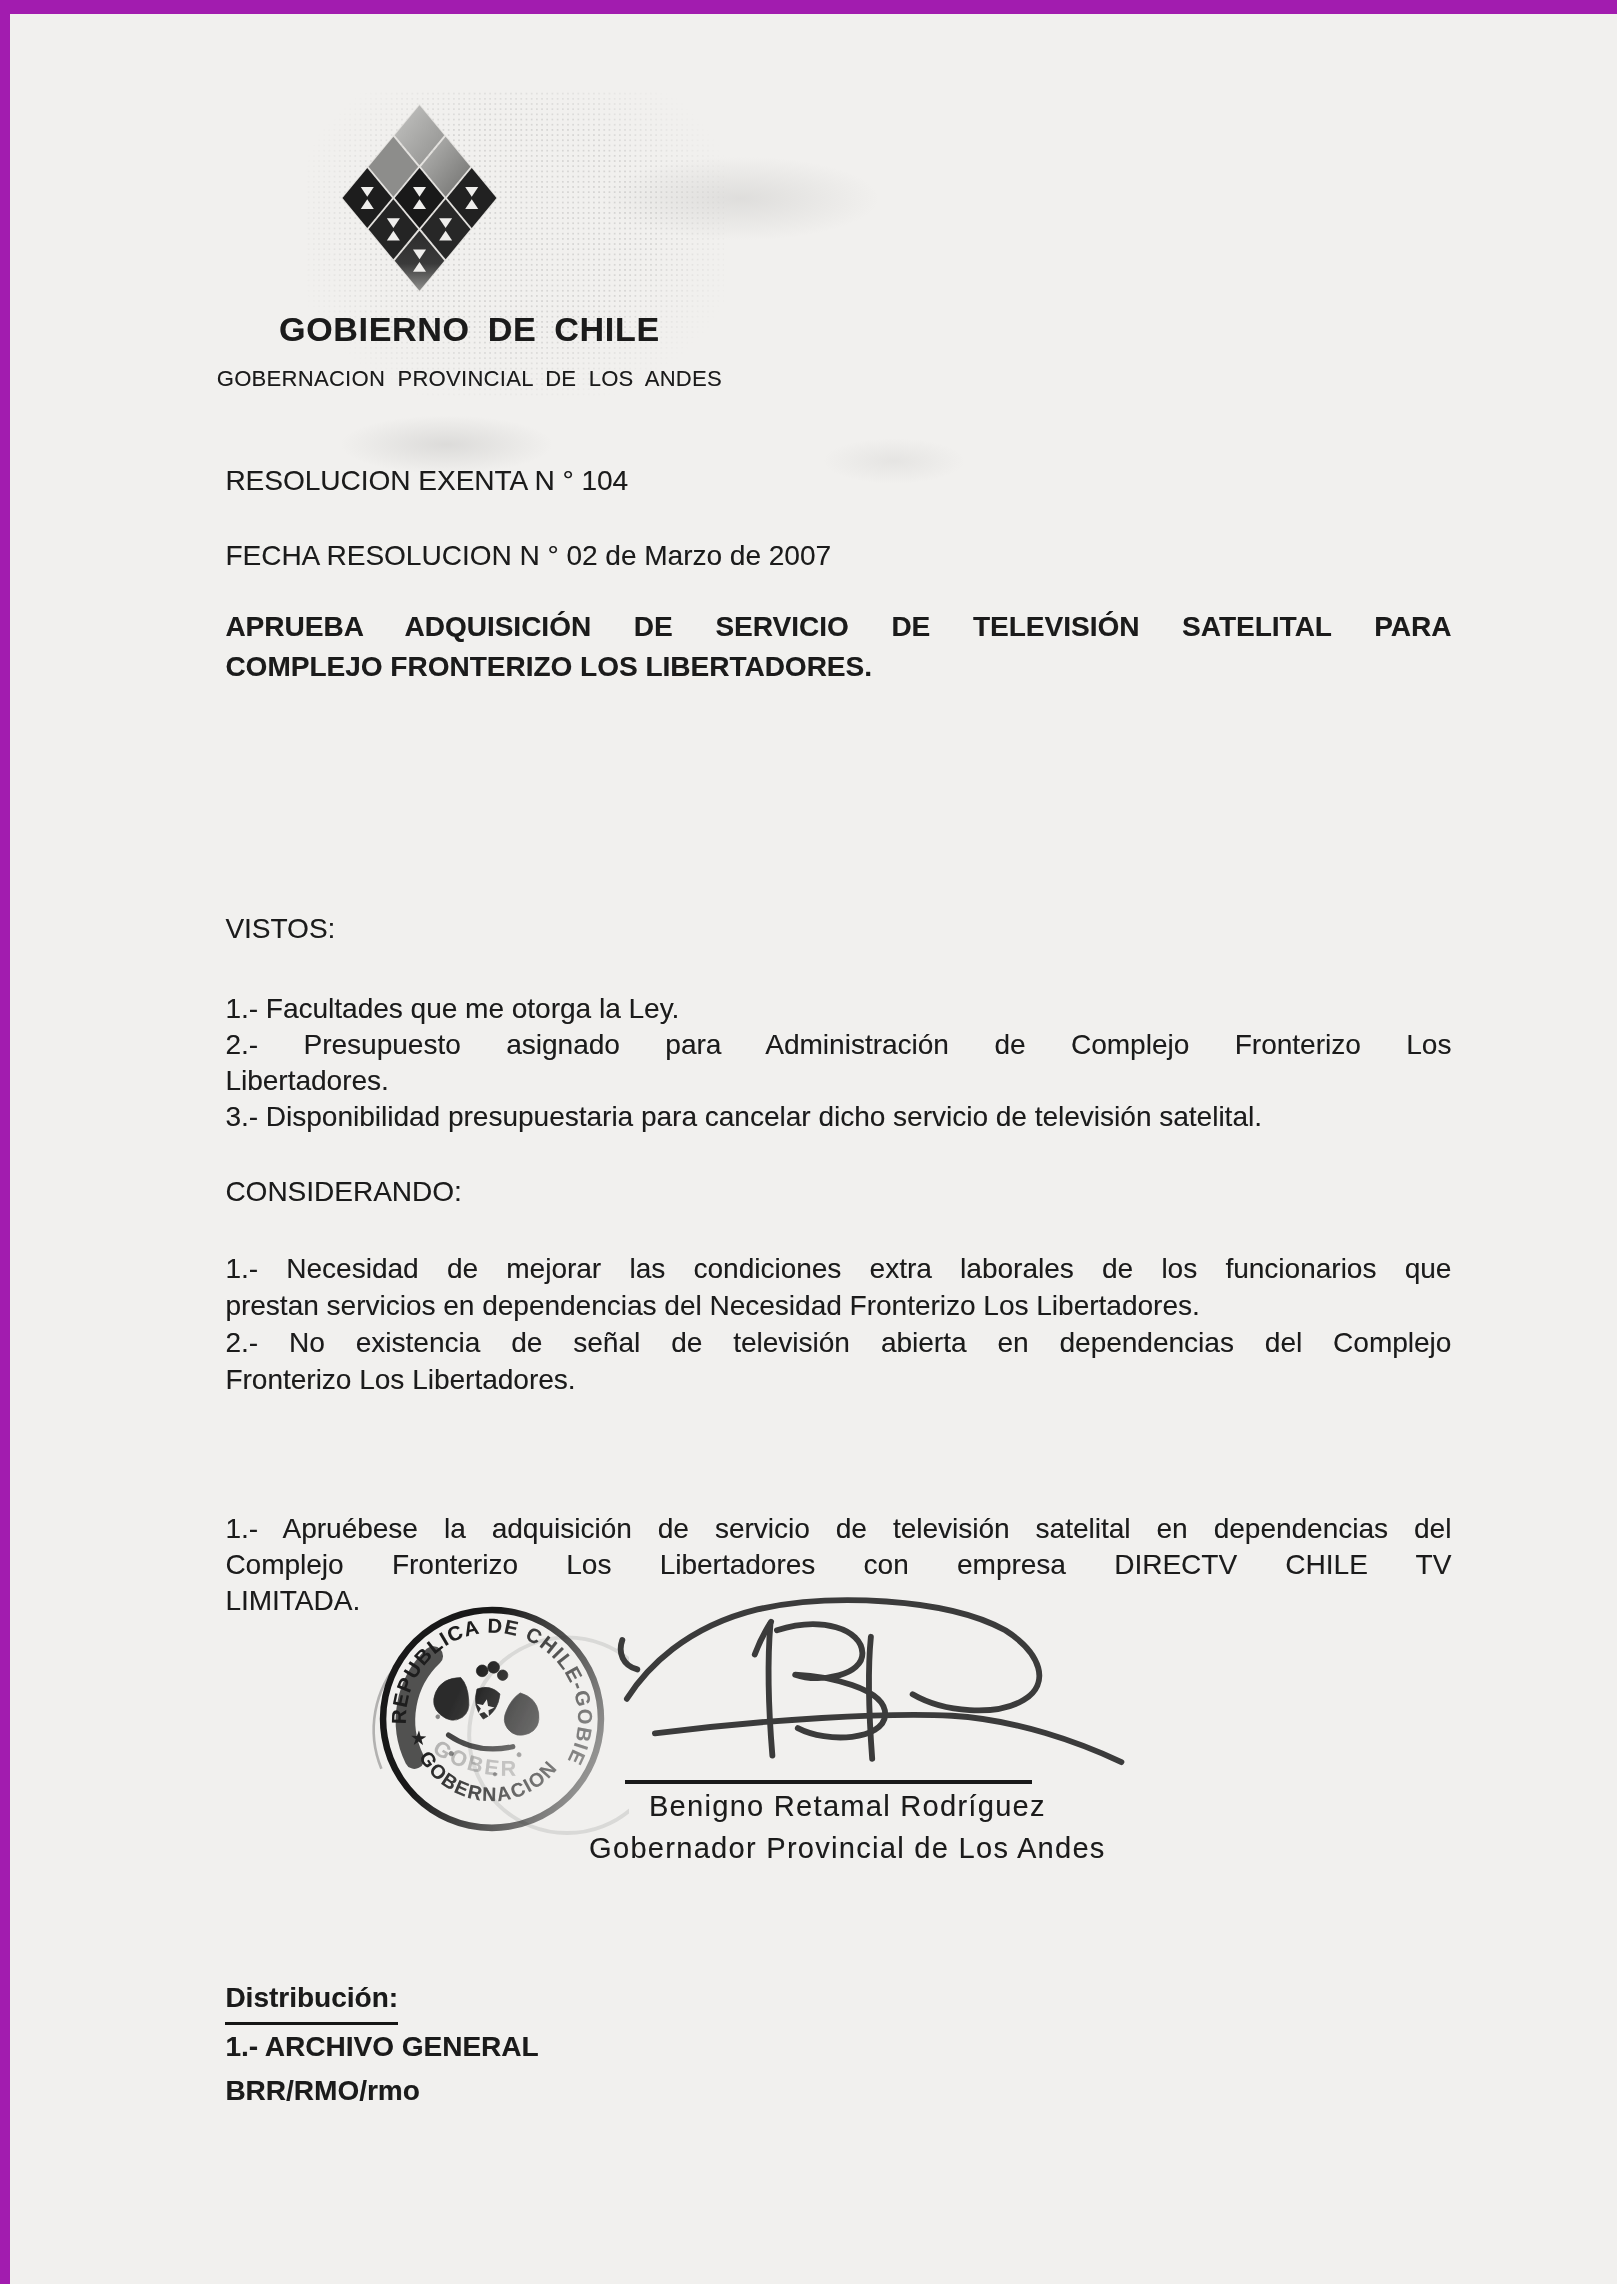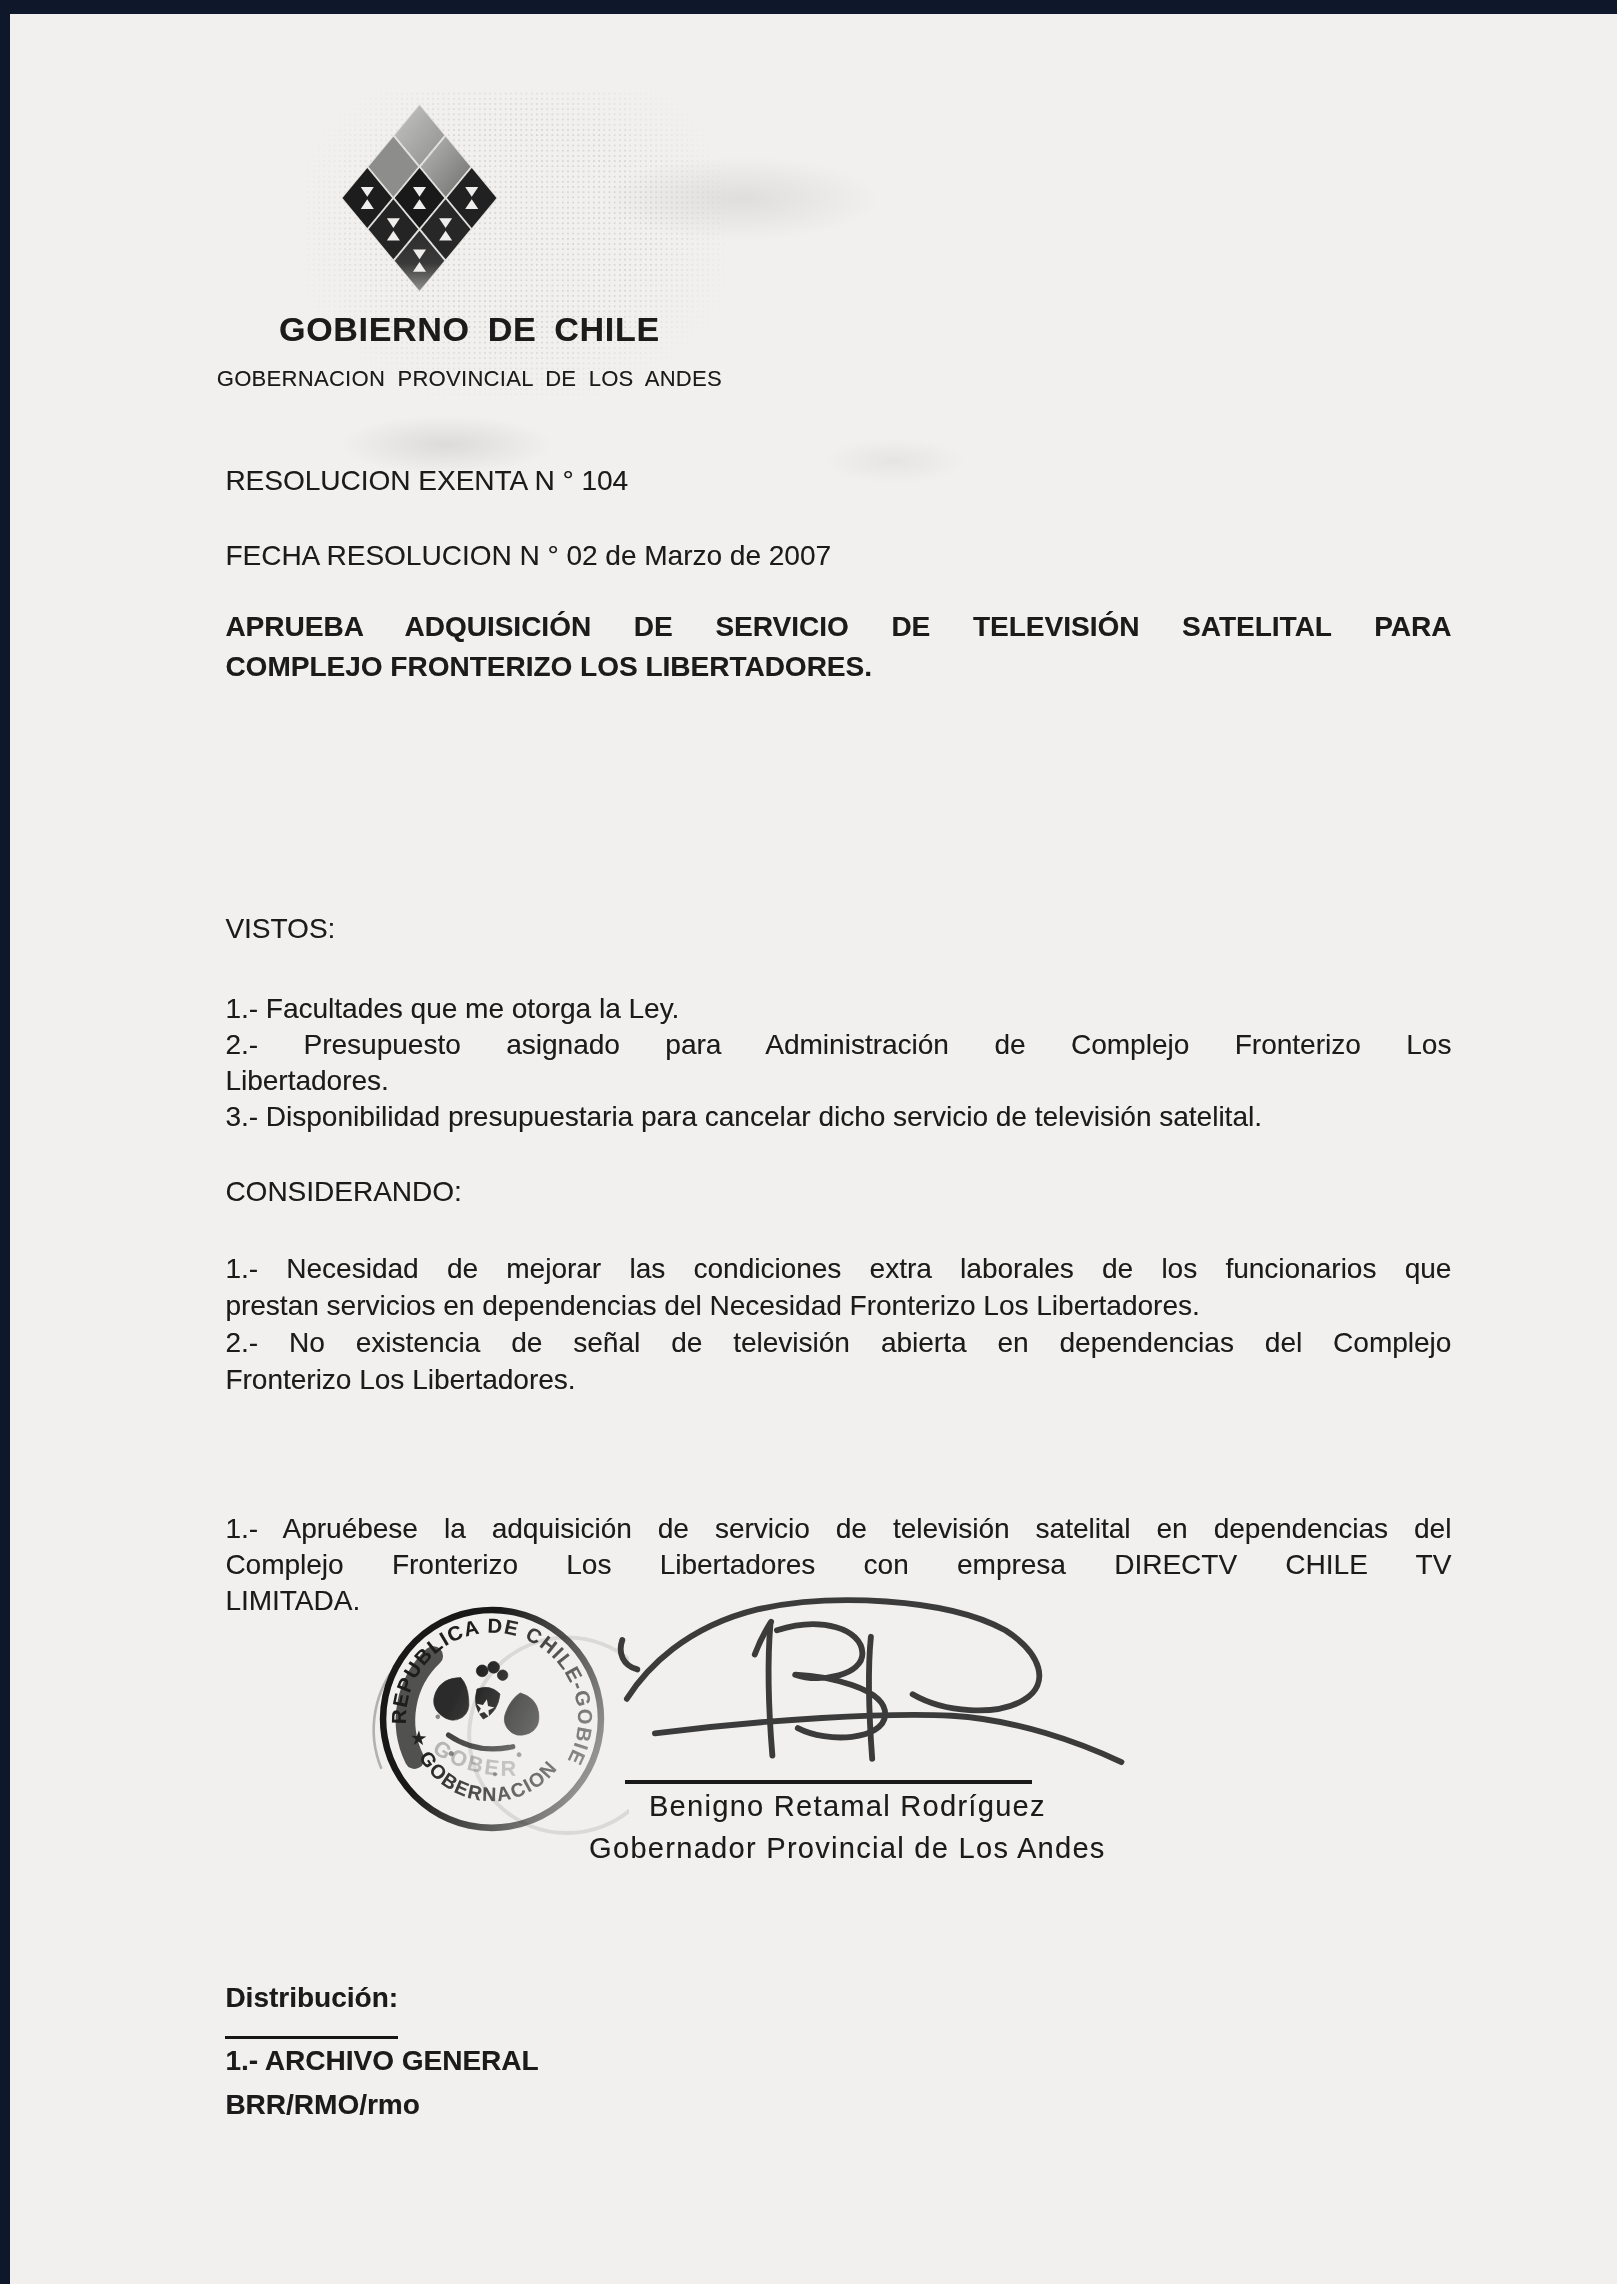--- a/index.html
+++ b/index.html
@@ -1,16 +1,16 @@
 <!DOCTYPE html>
 <html lang="es" style="font-size:10.4px"><head>
 <meta charset="utf-8">
 <style>
   html,body{margin:0;padding:0;background:#ffffff;}
-  .scan{position:relative;width:1618px;height:2284px;background:#0f172a;overflow:hidden;
+  .scan{position:relative;width:1618px;height:2284px;background:#a21caf;overflow:hidden;
         font-family:"Liberation Sans","DejaVu Sans",sans-serif;color:#1b1b1b;}
   .paper{position:absolute;left:10.4px;top:14.4px;right:0;bottom:0;background:#f1f0ee;
          text-shadow:0.2px 0.2px 0.5px rgba(25,25,25,.38);}
   
   .halftone{position:absolute;left:296px;top:77px;width:418px;height:307px;
     background-image:radial-gradient(rgba(125,125,125,.55) 0.8px, transparent 1px);
     background-size:5.2px 5.2px;opacity:.42;
     -webkit-mask-image:radial-gradient(ellipse at 50% 45%, #000 45%, transparent 78%);
     mask-image:radial-gradient(ellipse at 50% 45%, #000 45%, transparent 78%);}
   .smudge{position:absolute;pointer-events:none;}
@@ -27,21 +27,21 @@
   .blk .ln{min-height:1em;}
   .jl{text-align:justify;text-align-last:justify;}
   .lh62{line-height:40px;font-weight:bold;} .lh56{line-height:37px;} .lh55{line-height:36px;}
 
   .stamp{position:absolute;left:345px;top:1581px;}
   .sig{position:absolute;left:596px;top:1577px;}
   .sig-rule{position:absolute;left:615px;top:1766px;width:407px;height:3.9px;background:#1a1a1a;}
   .sig-block{position:absolute;left:498px;top:1771px;width:678px;text-align:center;
              font-size:29px;line-height:42px;letter-spacing:1.3px;}
   .dist{position:absolute;left:215px;top:1962px;font-size:28px;font-weight:bold;line-height:44px;}
-  .dist .u{display:inline-block;border-bottom:3.3px solid #161616;padding-bottom:16px;}
+  .dist .u{display:inline-block;border-bottom:3.3px solid #161616;padding-bottom:2px;}
 </style>
 </head>
 <body>
 
 <div class="scan">
   <div class="paper">
 
     <div class="halftone"></div>
     <div class="smudge sm1"></div>
     <div class="smudge sm2"></div>

